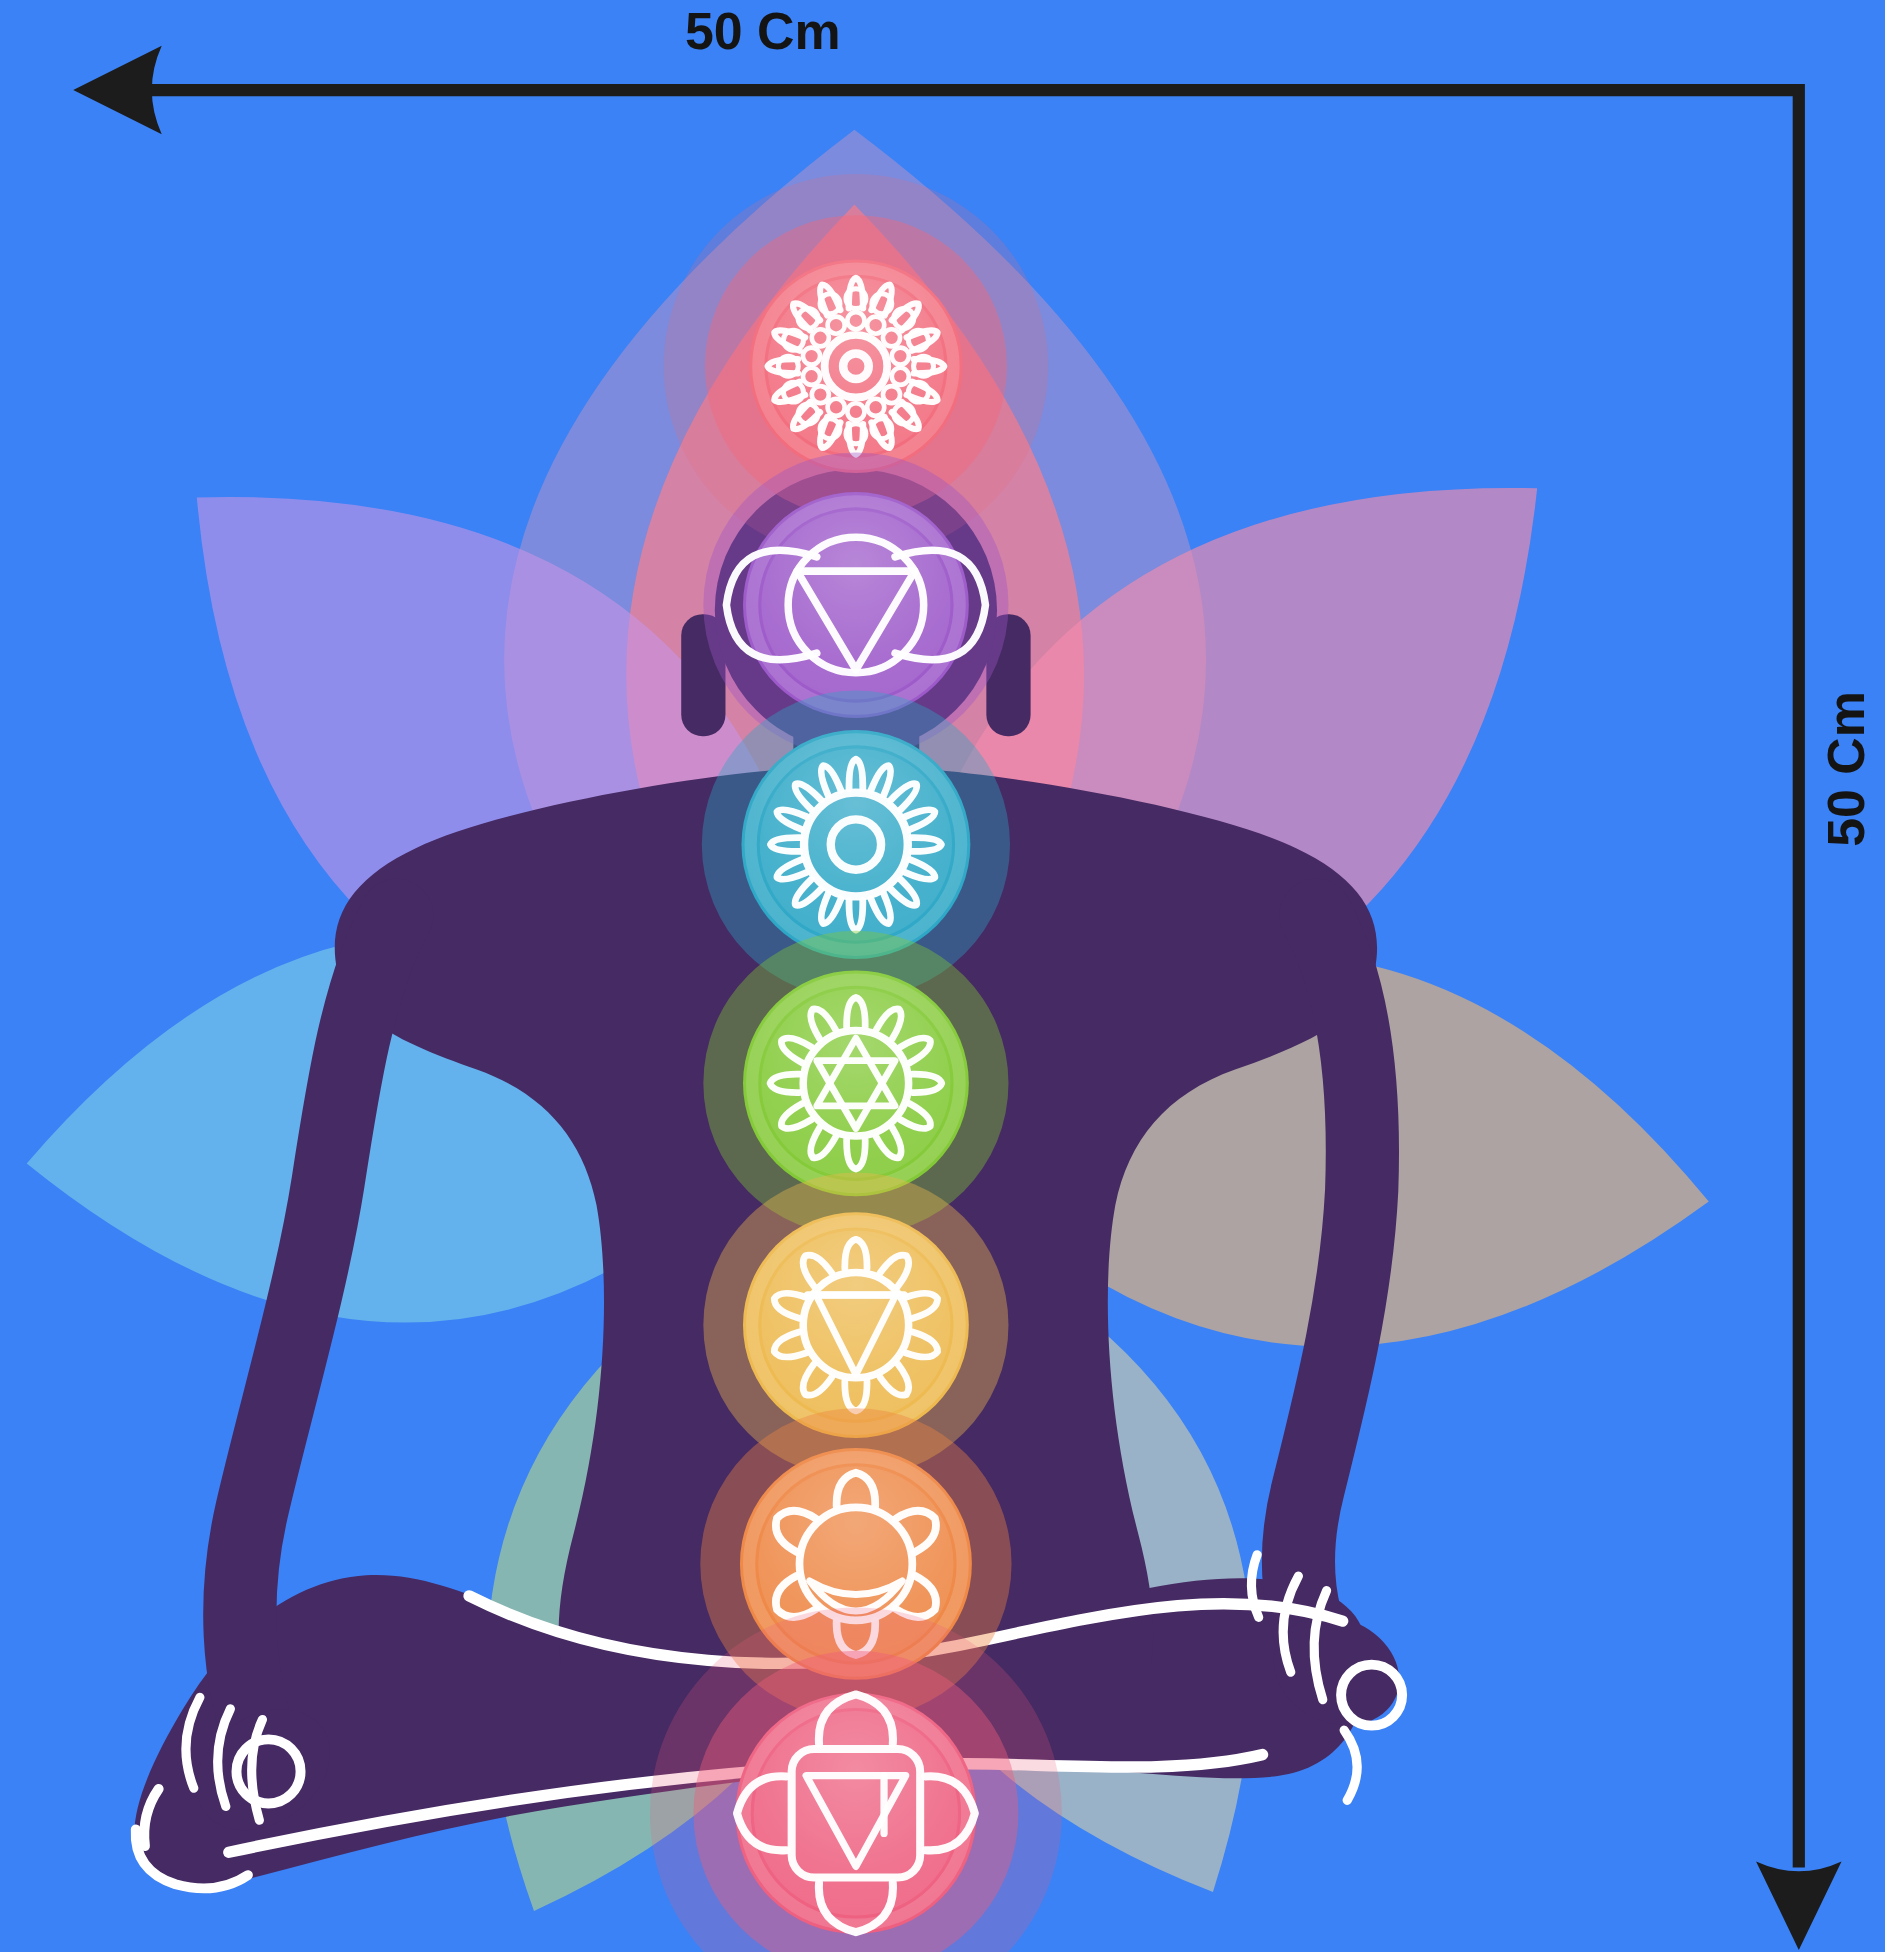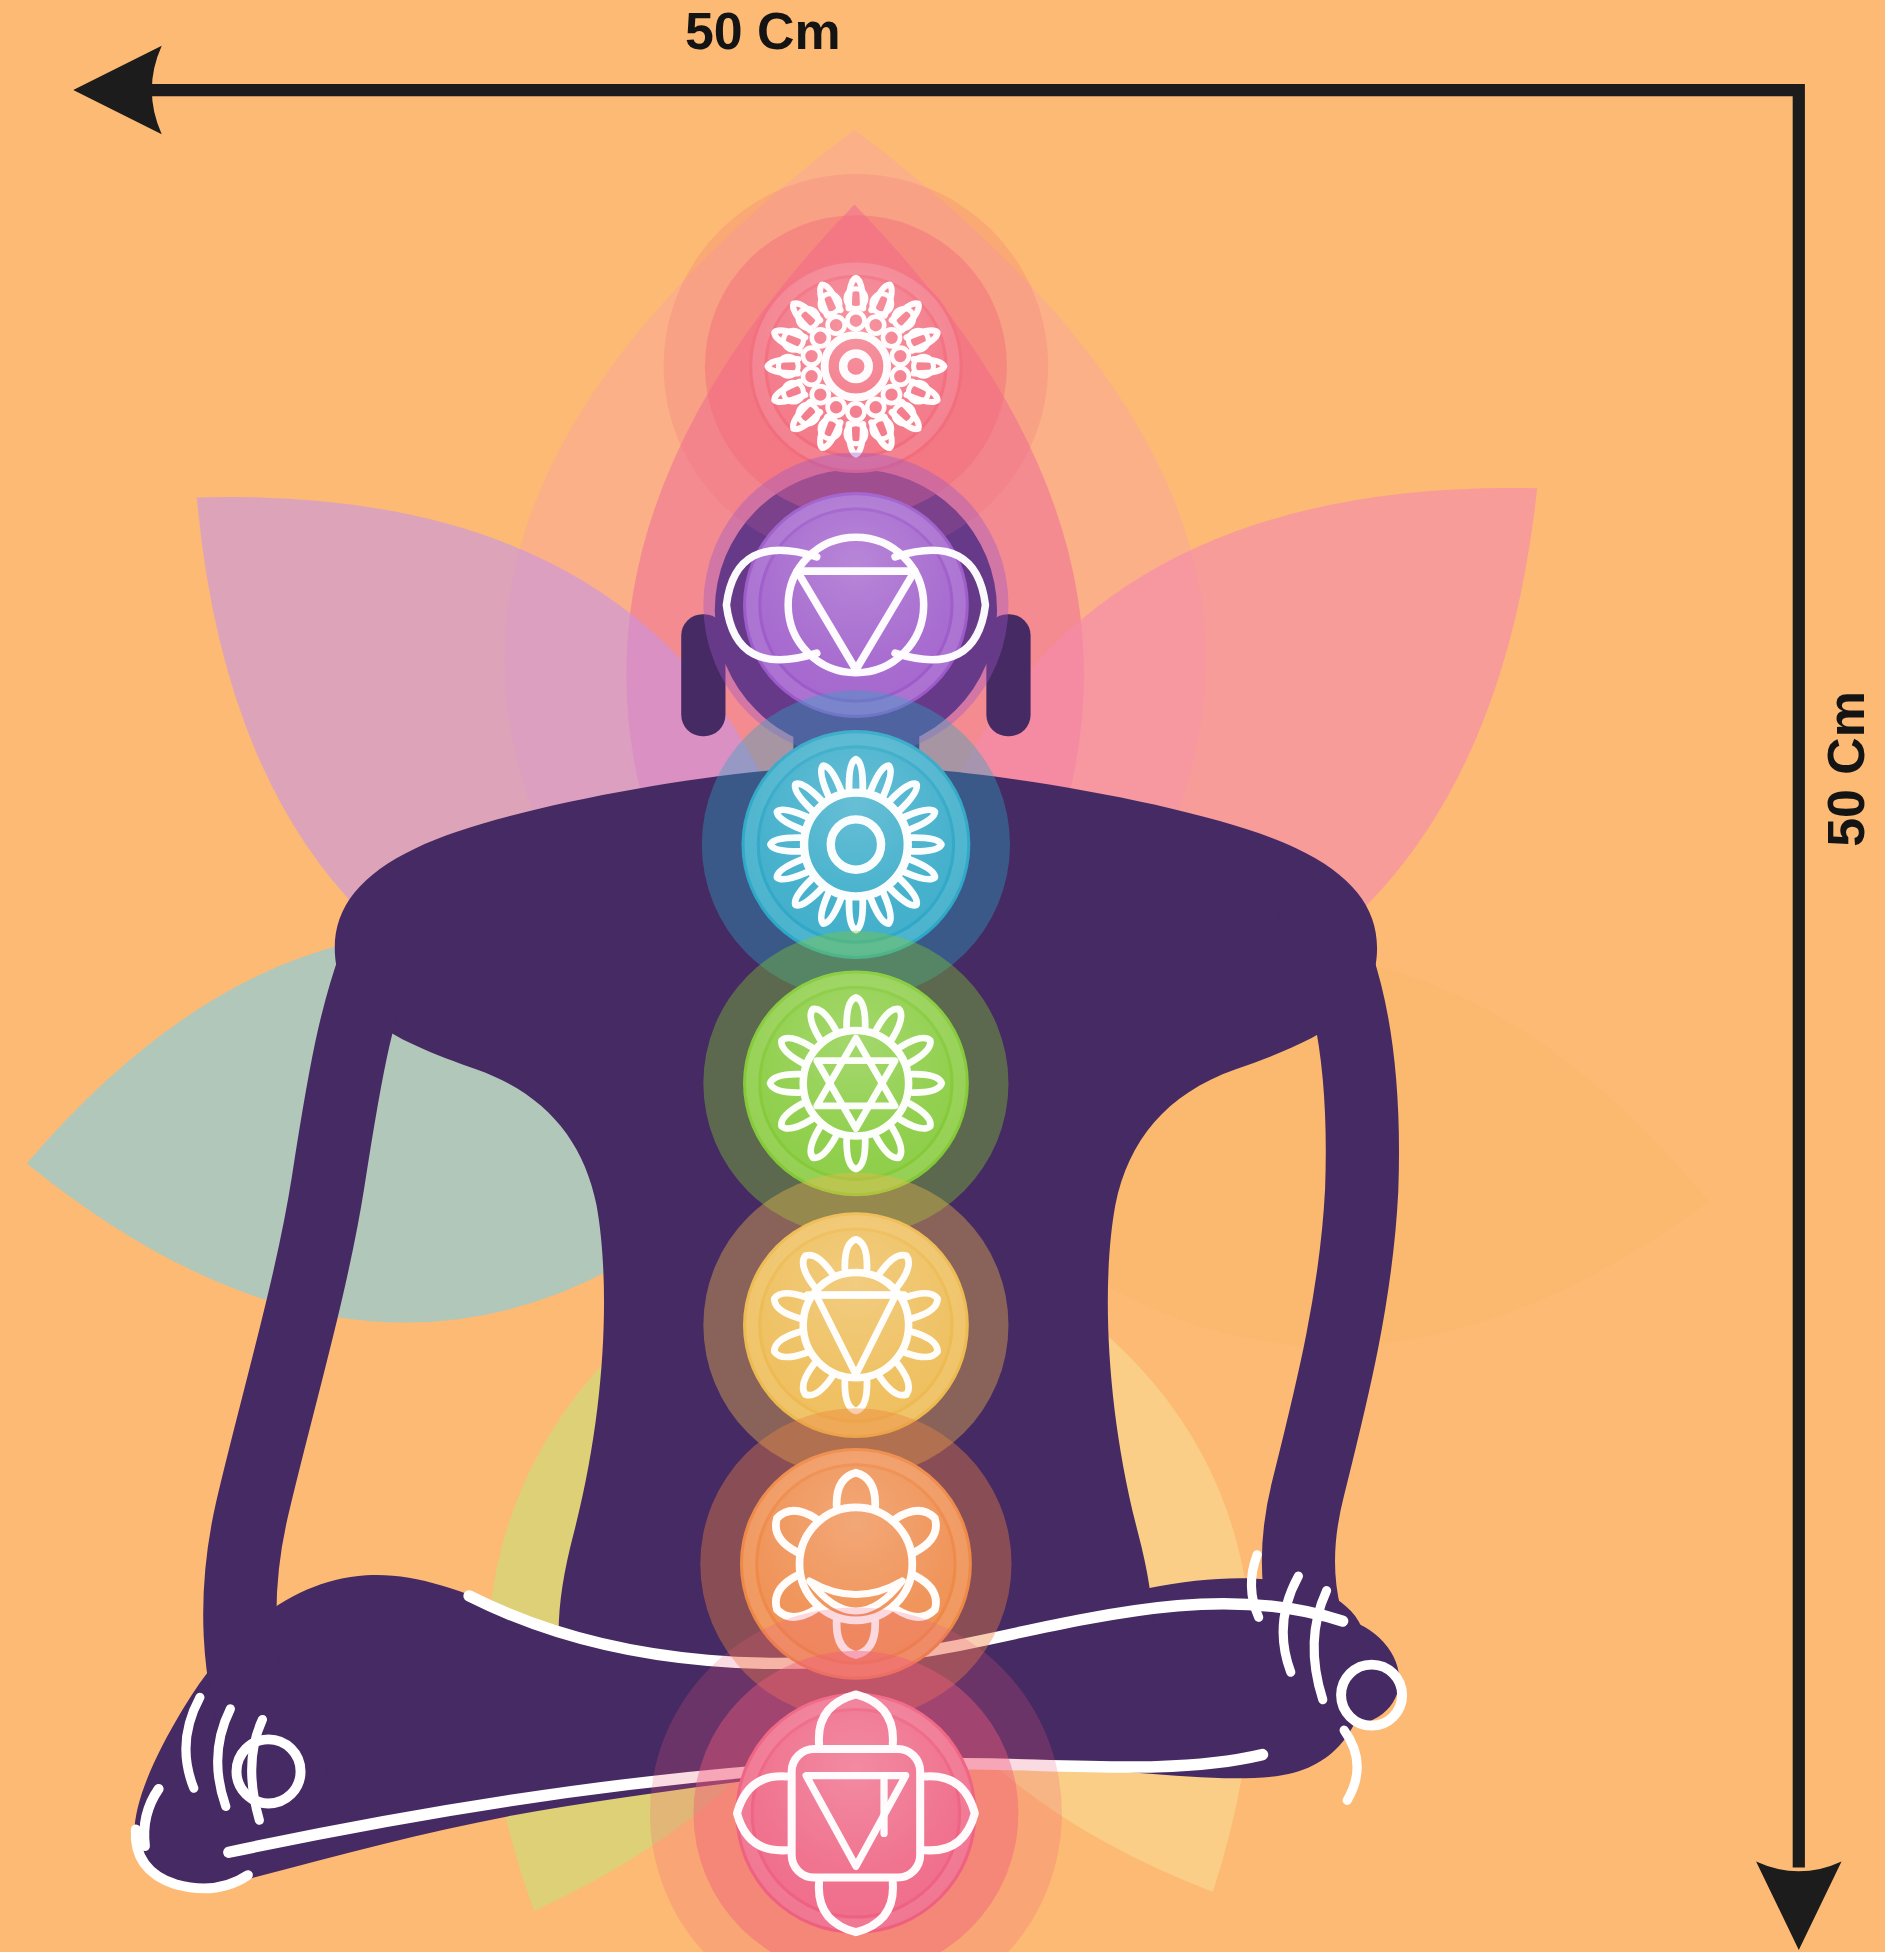--- a/index.html
+++ b/index.html
@@ -1,16 +1,16 @@
 <!DOCTYPE html>
 <html style="font-size:12.2px"><head>
 <meta charset="utf-8">
 <style>
   html,body{margin:0;padding:0;background:#ffffff;}
-  .canvas{position:relative;width:1885px;height:1953px;background:#fdba74;overflow:hidden;
+  .canvas{position:relative;width:1885px;height:1953px;background:#3b82f6;overflow:hidden;
           font-family:"Liberation Sans", sans-serif;}
   svg{position:absolute;inset:0;}
   text.dim{font-family:"Liberation Sans", sans-serif;font-weight:bold;font-size:68px;fill:#141414;}
 </style>
 </head>
 <body>
 
 <div class="canvas">
   <svg viewBox="0 0 2471 2560" width="1885" height="1953">
     <defs>

